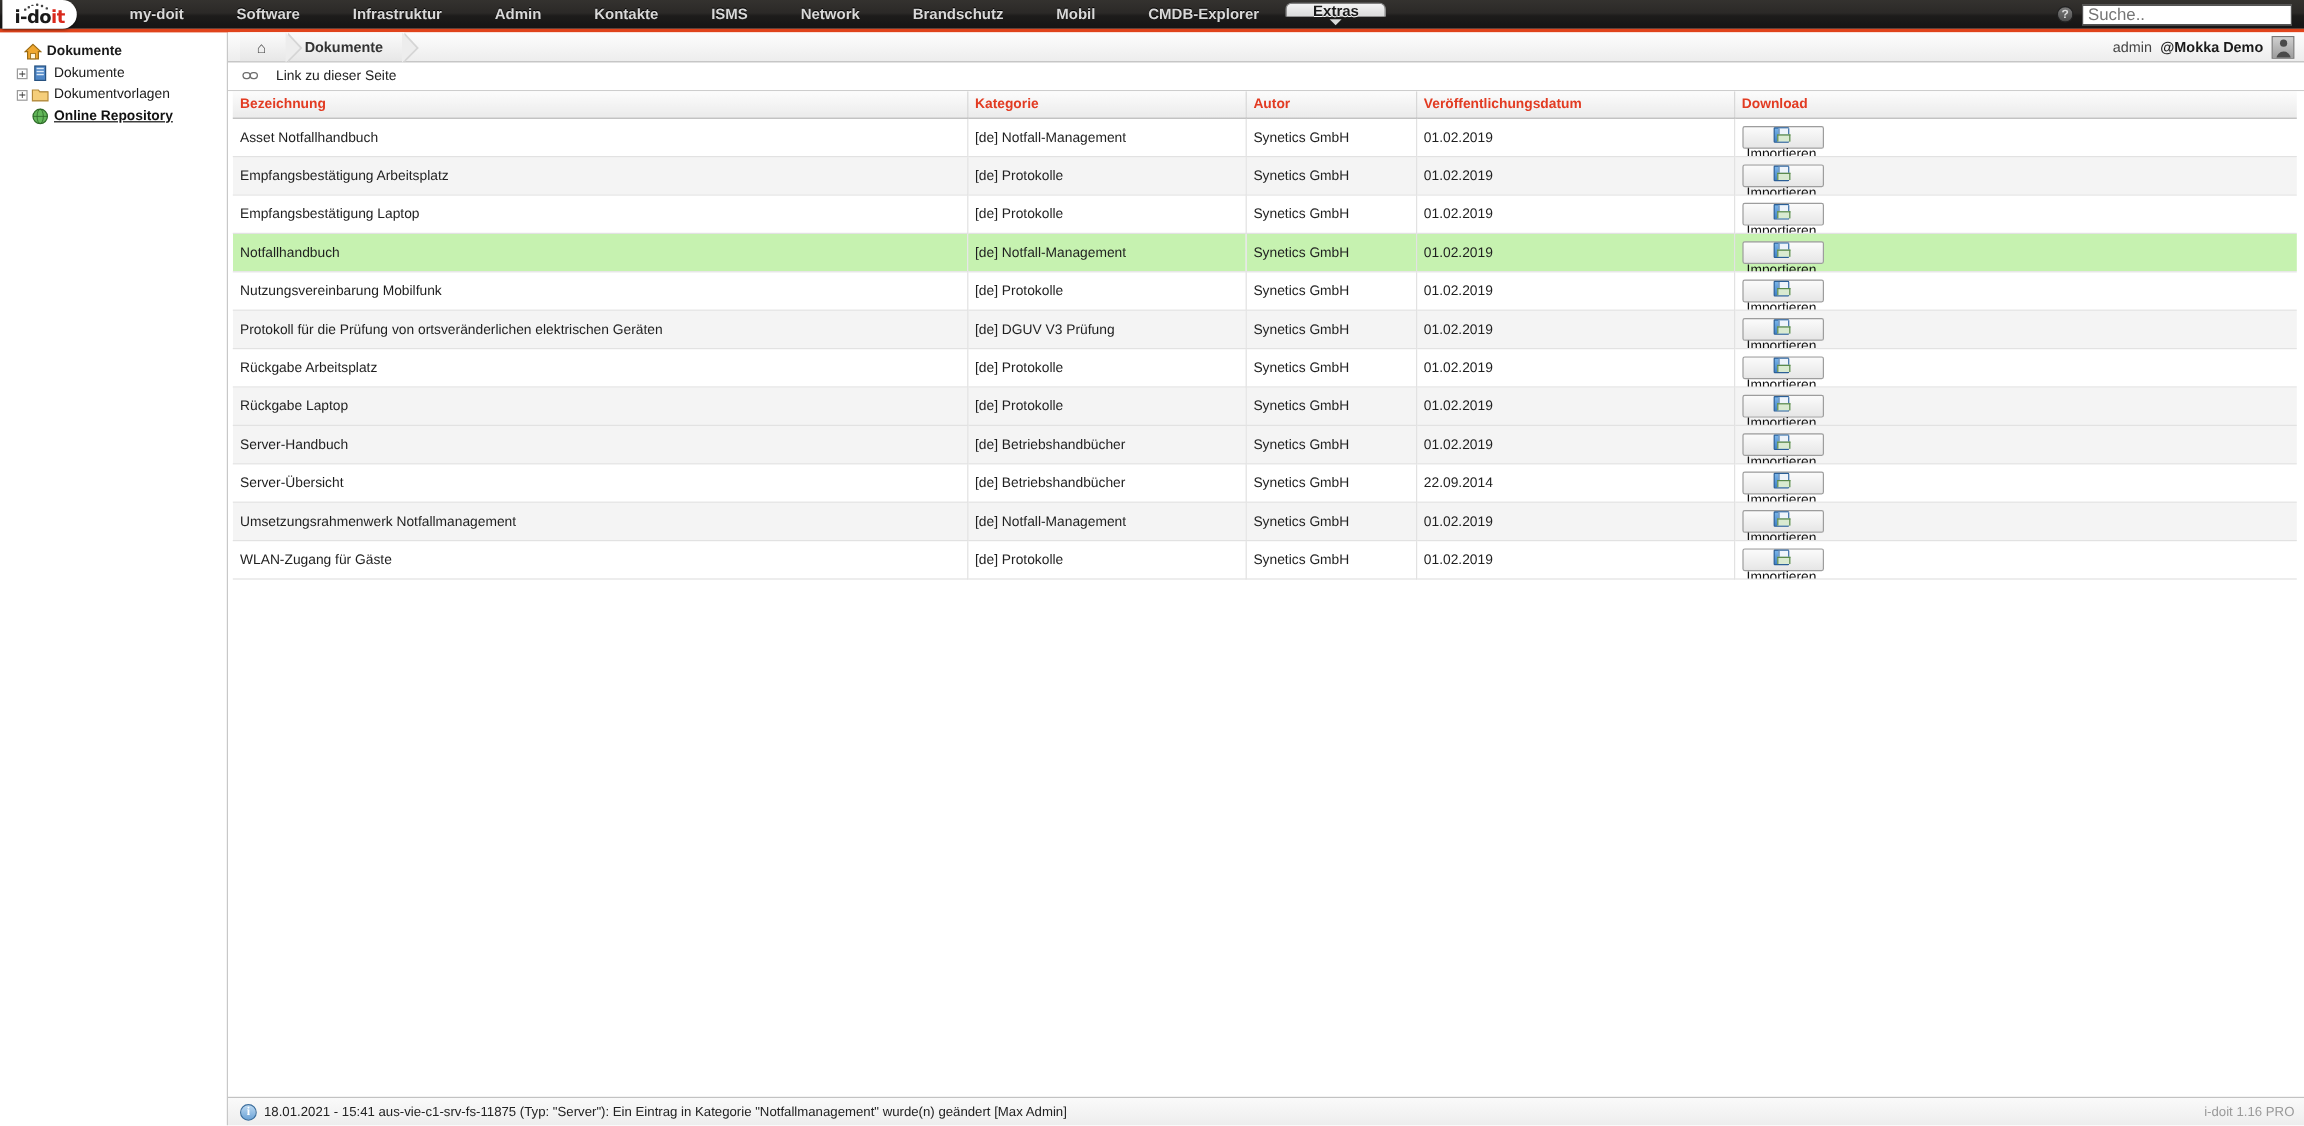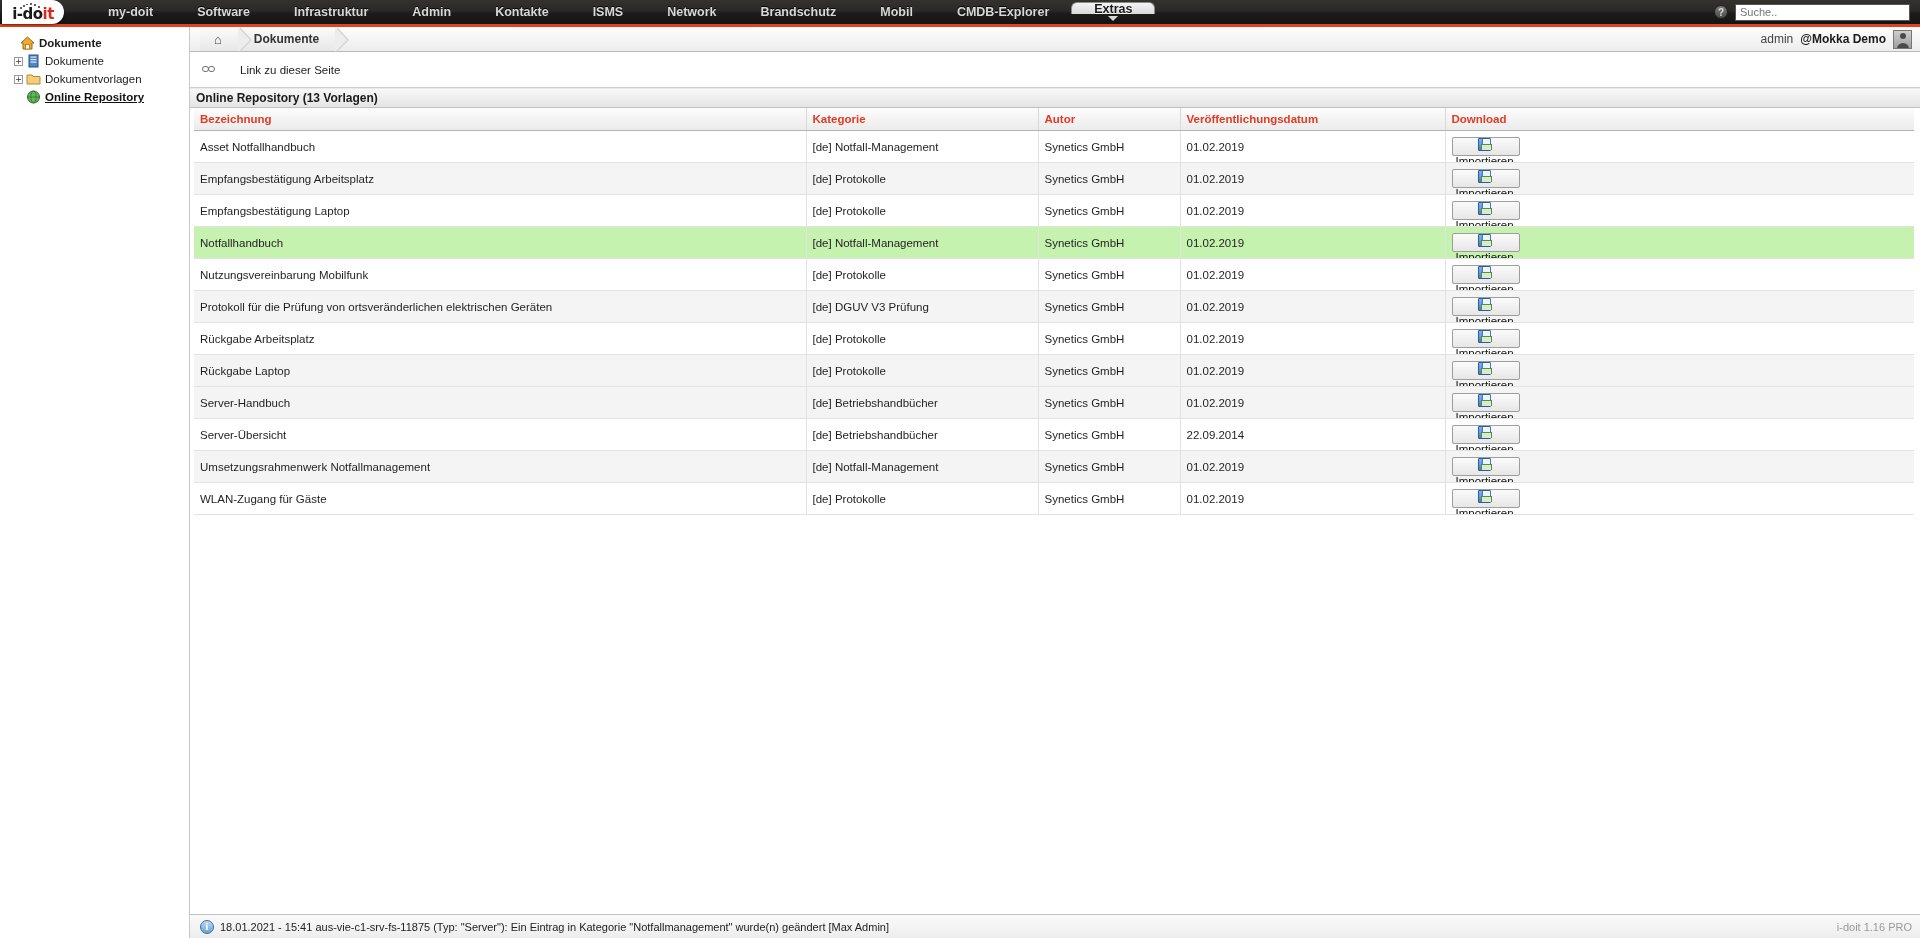--- a/index.html
+++ b/index.html
@@ -106,21 +106,21 @@
     font-size: 10px; font-weight: bold;
     display: flex; align-items: center; justify-content: center;
     cursor: pointer;
     border: 1px solid #222;
   }
   #search-input {
     width: 175px; height: 17px;
     border: 1px solid #555;
     background: #fff;
     font-family: "Liberation Sans", sans-serif;
-    font-size: 11px;
+    font-size: 14px;
     color: #777;
     padding: 0 4px;
     outline: none;
   }
 
   
   #body-wrap {
     display: flex;
     height: 911px;
     align-items: stretch;
@@ -241,24 +241,24 @@
     content: "";
     position: absolute;
     bottom: -4px; left: 50%; margin-left: -6px;
     width: 12px; height: 9px;
     border-radius: 6px 6px 0 0;
     background: #4a4a4a;
   }
 
   
   #linkbar {
-    height: 36px;
+    height: 24px;
     display: flex; align-items: center;
     padding-left: 12px;
-    gap: 25px;
+    gap: 15px;
     border-bottom: 1px solid #cdcdcd;
     background: #ffffff;
     font-size: 11.5px;
     color: #222;
     cursor: pointer;
   }
   .chain-icon {
     width: 13px; height: 9px;
     display: inline-block;
     position: relative;
@@ -516,21 +516,20 @@
     </div>
 
     <div id="linkbar">
       <span class="chain-icon">
           <span class="l"></span>
           <span class="r"></span>
         </span>
       <span>Link zu dieser Seite</span>
     </div>
 
-    <div id="section-title">Online Repository (13 Vorlagen)</div>
 
     <div id="table-area">
       <table class="repo">
         <colgroup>
           <col style="width:612px">
           <col style="width:232px">
           <col style="width:142px">
           <col style="width:265px">
           <col style="width:auto">
         </colgroup>

